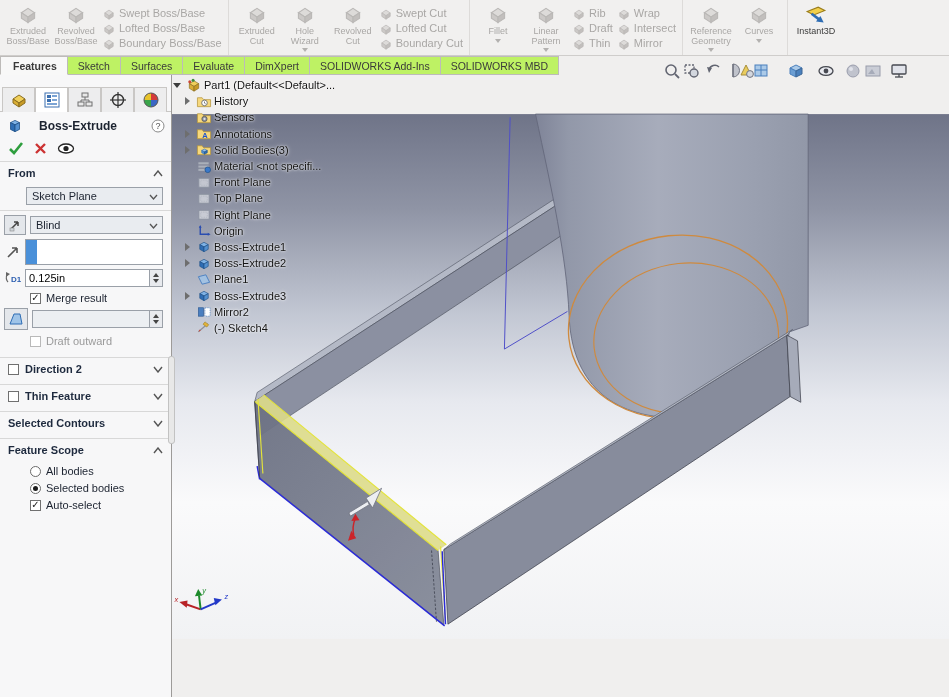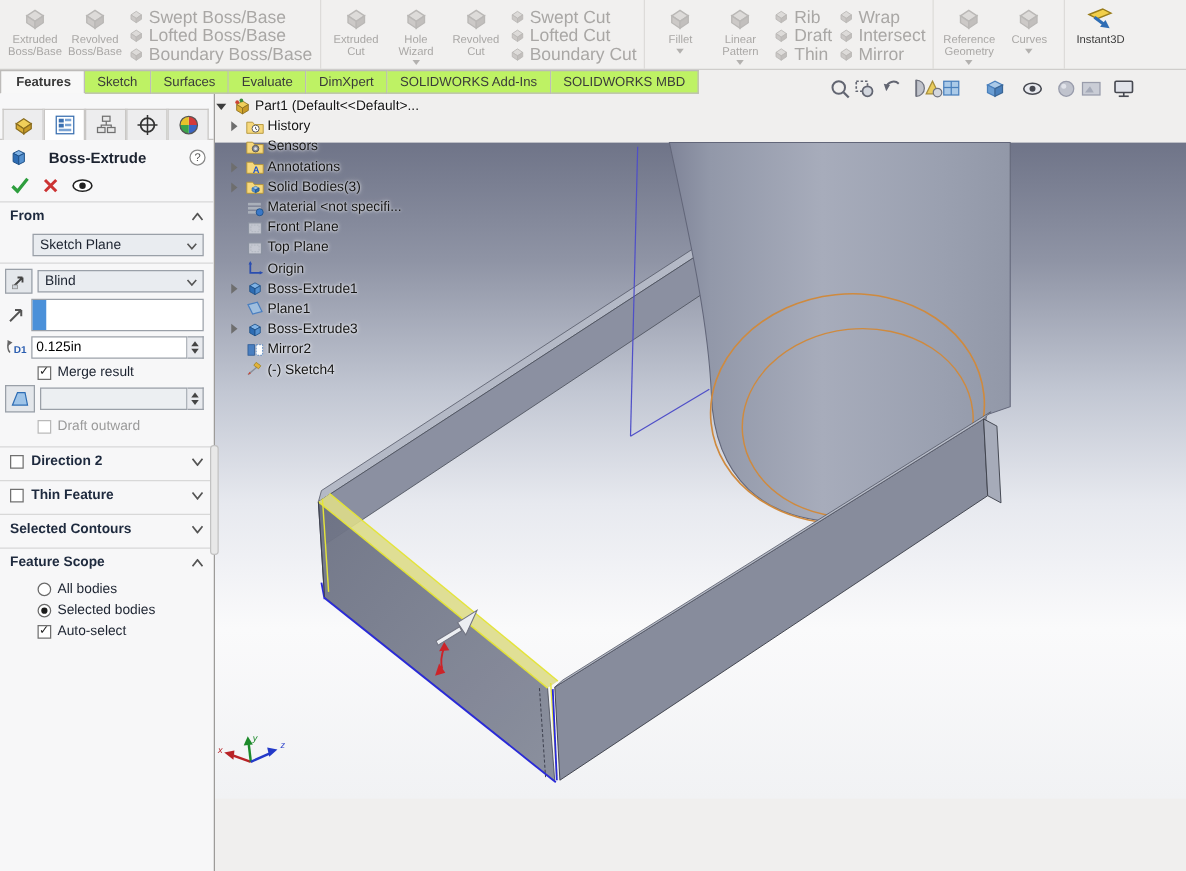--- a/index.html
+++ b/index.html
@@ -10,21 +10,21 @@
   #toolbar { position:absolute; left:0; top:0; width:949px; height:56px; background:#f1f0ef; border-bottom:1px solid #cfcdcb; display:flex; }
   .tb-group { display:flex; align-items:stretch; padding:2px 4px; border-right:1px solid #dddbd9; }
   .tb-big { width:48px; display:flex; flex-direction:column; align-items:center; justify-content:flex-start; padding-top:3px; cursor:default; }
   .tb-big .ticon { width:22px; height:20px; }
   .tb-big .tlabel { font-size:9px; line-height:9.5px; text-align:center; color:#a9a7a5; margin-top:2px; white-space:normal; }
   .tb-big.enabled .tlabel { color:#3c3c3c; }
   .tb-caret { width:0; height:0; border-left:3px solid transparent; border-right:3px solid transparent; border-top:4px solid #b3b1af; margin-top:2px; }
   .tb-stack { display:flex; flex-direction:column; justify-content:space-between; padding:3px 2px; }
   .tb-stack-item { display:flex; align-items:center; height:15px; cursor:default; }
   .tb-stack-item .sicon { width:14px; height:12px; margin-right:3px; }
-  .tb-stack-item .slabel { font-size:14px; color:#a9a7a5; white-space:nowrap; }
+  .tb-stack-item .slabel { font-size:11px; color:#a9a7a5; white-space:nowrap; }
   .tb-fill { flex:1; border-right:none; }
 
   
   #tabstrip { position:absolute; left:0; top:56px; height:19px; display:flex; z-index:30; }
   .tab { height:19px; padding:0 10px; font-size:10.5px; color:#3a3a3a; background:#bef264; border:1px solid #bdbbb9; border-left:none; display:flex; align-items:center; cursor:default; white-space:nowrap; }
   .tab:first-child { border-left:1px solid #bdbbb9;padding-left:12px; }
   .tab.active { background:#f8f8f8; font-weight:bold; border-bottom-color:#f8f8f8; }
 
   
   #content { position:absolute; left:0; top:56px; width:949px; height:641px; }
@@ -512,36 +512,55 @@
             <span class="tw" style="margin-left:10px"></span>
             <svg class="ticn" viewBox="0 0 16 16">
               <rect x="2.5" y="3.5" width="11" height="9.5" fill="#eceef2" fill-opacity=".6" stroke="#8b92a0"></rect>
               <rect x="4.5" y="5.5" width="7" height="5.5" fill="none" stroke="#b5bac4" stroke-dasharray="1.5,1"></rect>
             </svg>
             <span class="tlbl">Top Plane</span>
           </div>
           <div class="tree-row">
             <span class="tw" style="margin-left:10px"></span>
             <svg class="ticn" viewBox="0 0 16 16">
+              <rect x="2.5" y="3.5" width="11" height="9.5" fill="#eceef2" fill-opacity=".6" stroke="#8b92a0"></rect>
+              <rect x="4.5" y="5.5" width="7" height="5.5" fill="none" stroke="#b5bac4" stroke-dasharray="1.5,1"></rect>
+            </svg>
+            <span class="tlbl">Right Plane</span>
+          </div>
+          <div class="tree-row">
+            <span class="tw" style="margin-left:10px"></span>
+            <svg class="ticn" viewBox="0 0 16 16">
               <path d="M4 3.5 V12 H13" fill="none" stroke="#2a4db0" stroke-width="1.5"></path>
               <polygon points="2.5,5 4,2 5.5,5" fill="#2a4db0"></polygon>
               <polygon points="12,10.5 15,12 12,13.5" fill="#2a4db0"></polygon>
             </svg>
             <span class="tlbl">Origin</span>
           </div>
           <div class="tree-row">
             <span class="tw" style="margin-left:10px">
               <span class="exp"></span>
             </span>
             <svg class="ticn" viewBox="0 0 16 16">
               <polygon points="3.5,6 8,3.5 12.5,6 8,8.5" fill="#7fb2e5" stroke="#1d4f86" stroke-width=".7"></polygon>
               <polygon points="3.5,6 8,8.5 8,13.5 3.5,11" fill="#2e6db4" stroke="#1d4f86" stroke-width=".7"></polygon>
               <polygon points="12.5,6 8,8.5 8,13.5 12.5,11" fill="#5490cf" stroke="#1d4f86" stroke-width=".7"></polygon>
             </svg>
             <span class="tlbl">Boss-Extrude1</span>
+          </div>
+          <div class="tree-row">
+            <span class="tw" style="margin-left:10px">
+              <span class="exp"></span>
+            </span>
+            <svg class="ticn" viewBox="0 0 16 16">
+              <polygon points="3.5,6 8,3.5 12.5,6 8,8.5" fill="#7fb2e5" stroke="#1d4f86" stroke-width=".7"></polygon>
+              <polygon points="3.5,6 8,8.5 8,13.5 3.5,11" fill="#2e6db4" stroke="#1d4f86" stroke-width=".7"></polygon>
+              <polygon points="12.5,6 8,8.5 8,13.5 12.5,11" fill="#5490cf" stroke="#1d4f86" stroke-width=".7"></polygon>
+            </svg>
+            <span class="tlbl">Boss-Extrude2</span>
           </div>
           <div class="tree-row">
             <span class="tw" style="margin-left:10px"></span>
             <svg class="ticn" viewBox="0 0 16 16">
               <polygon points="2,5 10,3 14,11 6,13" fill="#9fc4e8" fill-opacity=".8" stroke="#4a7fc0"></polygon>
             </svg>
             <span class="tlbl">Plane1</span>
           </div>
           <div class="tree-row">
             <span class="tw" style="margin-left:10px">

